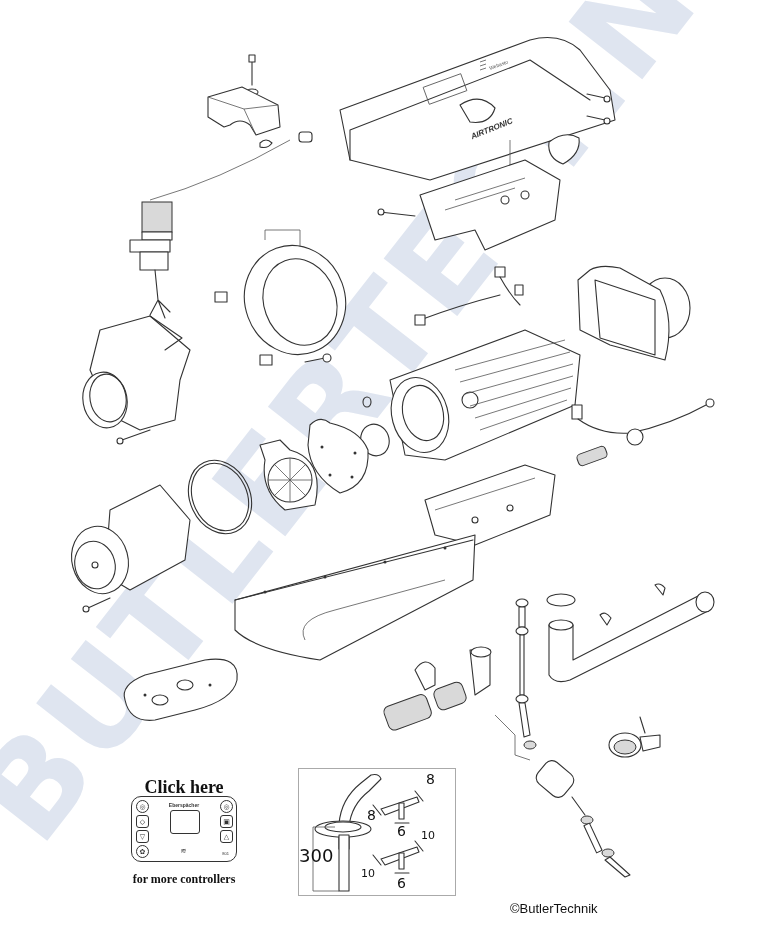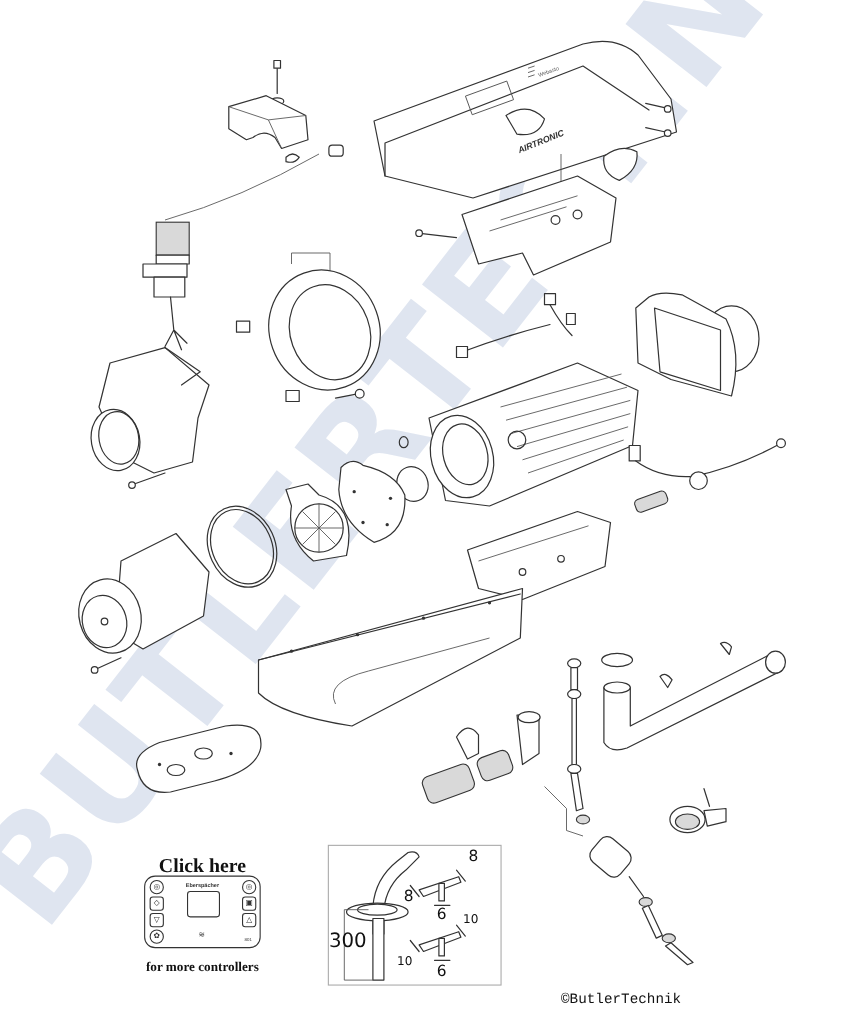--- a/index.html
+++ b/index.html
@@ -16,21 +16,21 @@
   .ctrl-link { position:absolute; left:126px; top:780px; width:116px; height:96px; cursor:pointer; text-align:center; }
   .ctrl-link .t1 { font-family:"Liberation Serif", serif; font-weight:bold; font-size:18px; color:#111; line-height:14px; }
   .ctrl-link .t2 { font-family:"Liberation Serif", serif; font-weight:bold; font-size:12px; color:#111; line-height:13px; margin-top:11px; }
   .ctrl-box { width:104px; height:64px; margin:2px auto 0; border:1.5px solid #333; border-radius:10px; position:relative; background:#fff; }
   .ctrl-brand { position:absolute; left:0; right:0; top:5px; font-size:5px; font-weight:bold; color:#333; text-align:center; }
   .ctrl-screen { position:absolute; left:38px; top:13px; width:28px; height:22px; border:1.3px solid #333; border-radius:3px; }
   .ctrl-btn { position:absolute; width:11px; height:11px; border:1px solid #333; border-radius:3px; font-size:7px; line-height:11px; text-align:center; color:#333; }
   .ctrl-model { position:absolute; right:7px; bottom:5px; font-size:4px; color:#333; }
   .fuel-box { position:absolute; left:298px; top:768px; width:156px; height:126px; border:1.2px solid #aaa; background:#fff; }
   .dim { position:absolute; font-family:"DejaVu Sans", sans-serif; color:#111; }
-  .copyright { position:absolute; left:510px; top:901px; font-family:Liberation Mono, monospace; font-size:13px; color:#111; }
+  .copyright { position:absolute; left:510px; top:901px; font-family:Liberation Sans, sans-serif; font-size:13px; color:#111; }
 </style>
 </head>
 <body>
 
 <div class="canvas">
 
   <svg class="watermark" viewBox="0 0 782 925">
     <text x="0" y="0" font-size="128" fill="#dfe5f0" transform="translate(40,850) rotate(-52)" letter-spacing="4">BUTLERTECHNIK</text>
   </svg>
 

